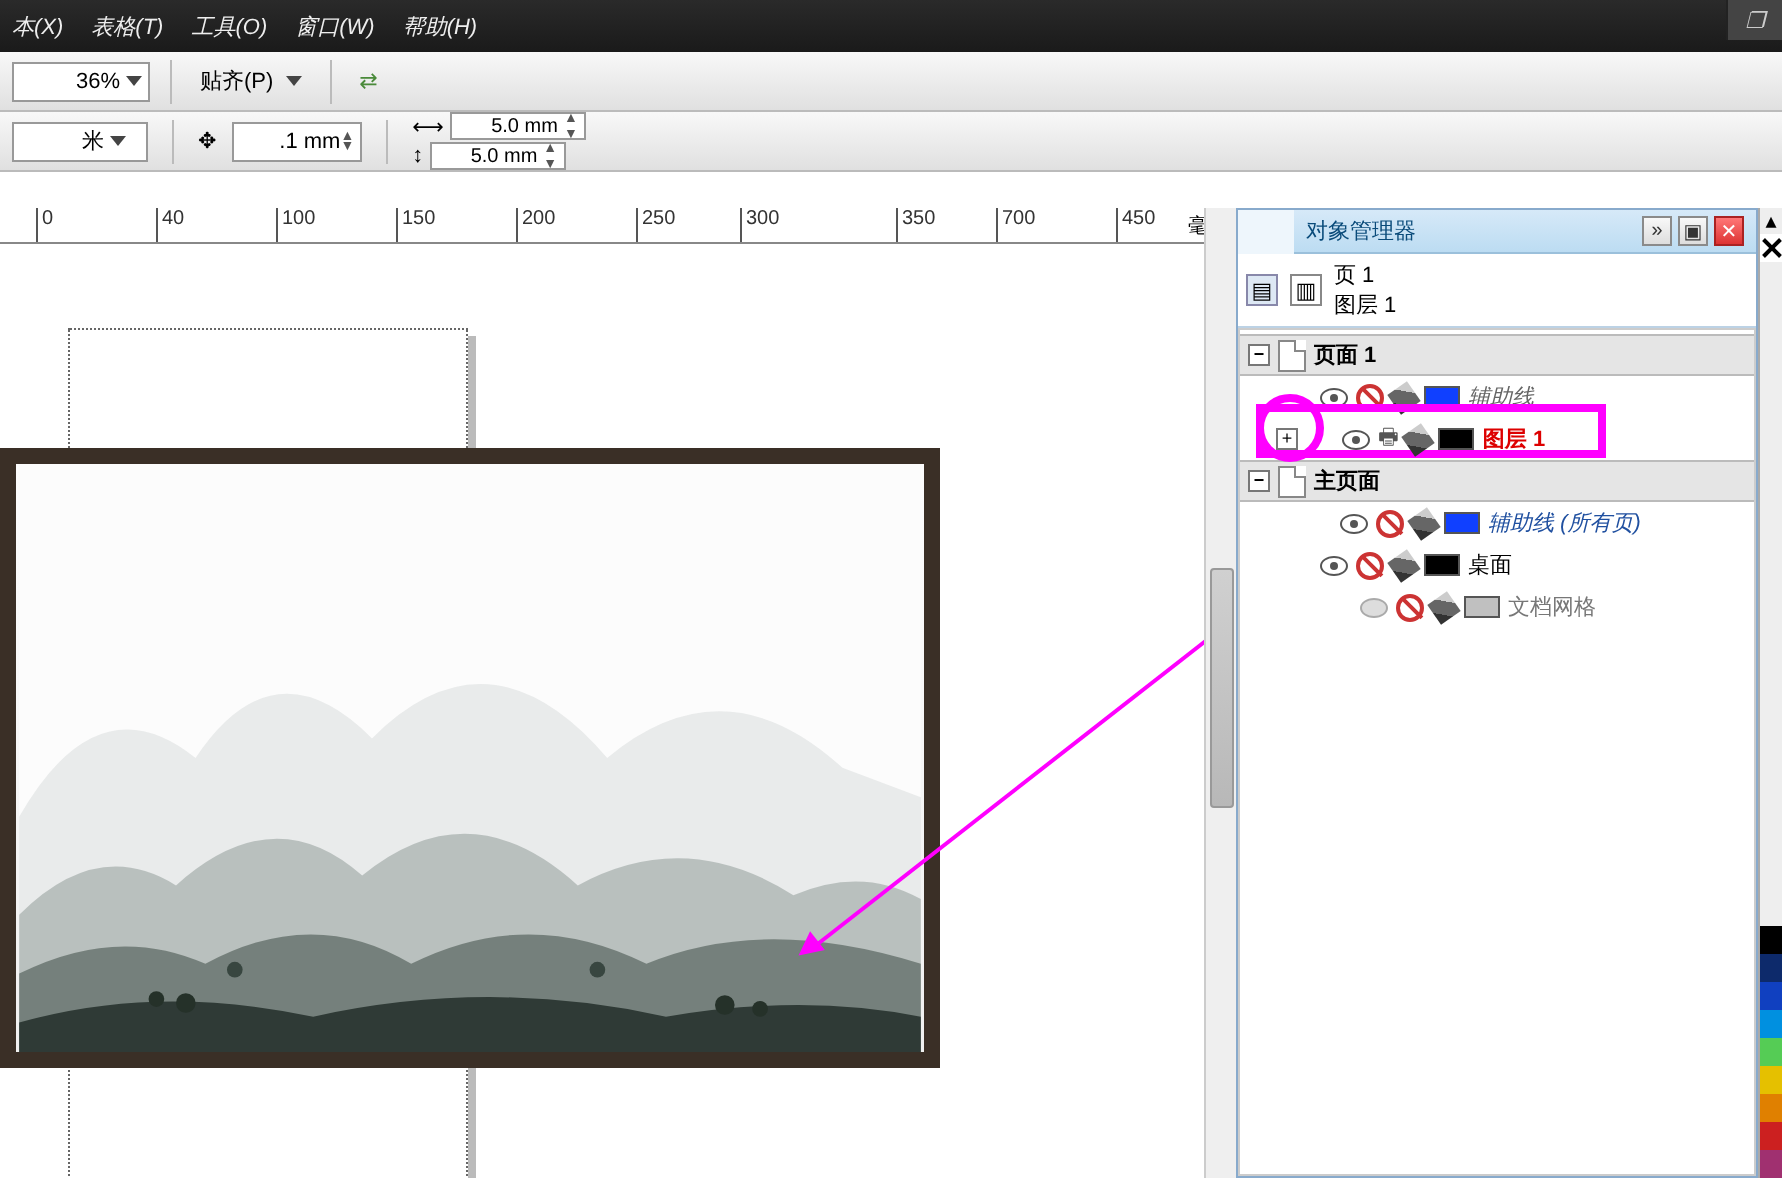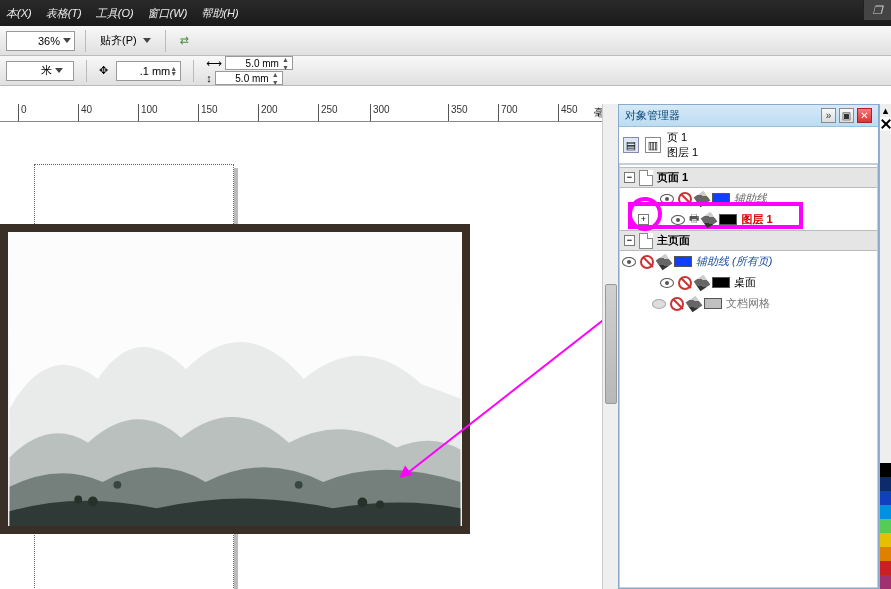--- a/index.html
+++ b/index.html
@@ -30,21 +30,21 @@
 
 .pagewhite { position:absolute; top: 60px; left: 34px; width: 200px; height: 530px; background: #fff; border: 1px dotted #666; box-shadow: 4px 4px 0 #bbb; }
 .imgframe { position:absolute; top: 120px; left: 0px; width: 470px; height: 310px; border: 8px solid #3a2f26; background: linear-gradient(#fdfdfd,#f0f0f0); overflow:hidden; }
 .mtn { position:absolute; bottom:0; width:100%; height:100%; }
 
 .scrollbar-v { position:absolute; right:0; top:0; bottom:0; width:16px; background:#efefef; border-left:1px solid #ccc; }
 .scrollbar-v .thumb { position:absolute; top:180px; left:2px; width:12px; height:120px; background:linear-gradient(#d0d0d0,#b8b8b8); border:1px solid #999; border-radius:2px; }
 
 .panel { position: absolute; top: 104px; right: 0; width: 273px; bottom: 0; display:flex; }
 .panel-main { flex:1; background: #eef6fc; border: 1px solid #88aacc; display:flex; flex-direction:column; }
-.panel-title { background: linear-gradient(#d6e9f8,#bcdcf2); padding: 3px 6px; display:flex; align-items:center; border-bottom:1px solid #9bc0db; }
+.panel-title { background: linear-gradient(#d6e9f8,#bcdcf2); padding: 3px 6px; display:flex; align-items:center; border-bottom:1px solid #9bc0db;margin-left:28px; }
 .panel-title .txt { flex:1; color:#0a4b7a; font-weight: 400; }
 .panel-title .ctrls { display:flex; gap:3px; }
 .sqbtn { width:15px; height:15px; display:flex; align-items:center; justify-content:center; border:1px solid #8a8a8a; background:linear-gradient(#f8f8f8,#ddd); font-size:10px; cursor:pointer; color:#333; }
 .sqbtn.red { background:linear-gradient(#f77,#d33); color:#fff; border-color:#a22; }
 
 .panel-sub { background: #fff; border-bottom: 1px solid #bcd2e5; padding: 3px 4px; display:flex; align-items:center; gap:6px; }
 .ico { width:16px; height:16px; display:inline-flex; align-items:center; justify-content:center; }
 
 .tree { background:#fff; flex:1; border:1px solid #ccc; margin:0; overflow:auto; padding:2px 0; }
 .trow { display:flex; align-items:center; height:21px; gap:4px; padding-left:2px; white-space:nowrap; }
@@ -228,35 +228,35 @@
         <div class="sw" style="background:#000;"></div>
         <span style="color:#d00;font-weight:bold;">图层 1</span>
       </div>
 
       <div class="trow head">
         <div class="exp">−</div>
         <div class="pageico"></div>
         <span>主页面</span>
       </div>
 
-      <div class="trow" style="">
+      <div class="trow" style="margin-left:48px;">
         <div class="eye"></div>
         <div class="noedit"></div>
         <div class="pen"></div>
         <div class="sw" style="background:#1040ff;"></div>
         <span style="font-style:italic;color:#2050a0;">辅助线 (所有页)</span>
       </div>
       <div class="trow" style="padding-left:40px;">
         <div class="eye"></div>
         <div class="noedit"></div>
         <div class="pen"></div>
         <div class="sw" style="background:#000;"></div>
         <span>桌面</span>
       </div>
-      <div class="trow" style="padding-left:32px;">
+      <div class="trow" style="padding-left:60px;">
         <div style="width:14px;height:10px;border:1px solid #aaa;border-radius:50%;background:#ddd;"></div>
         <div class="noedit"></div>
         <div class="pen"></div>
         <div class="sw" style="background:#c0c0c0;"></div>
         <span style="color:#777;">文档网格</span>
       </div>
 
     </div>
   </div>
 

